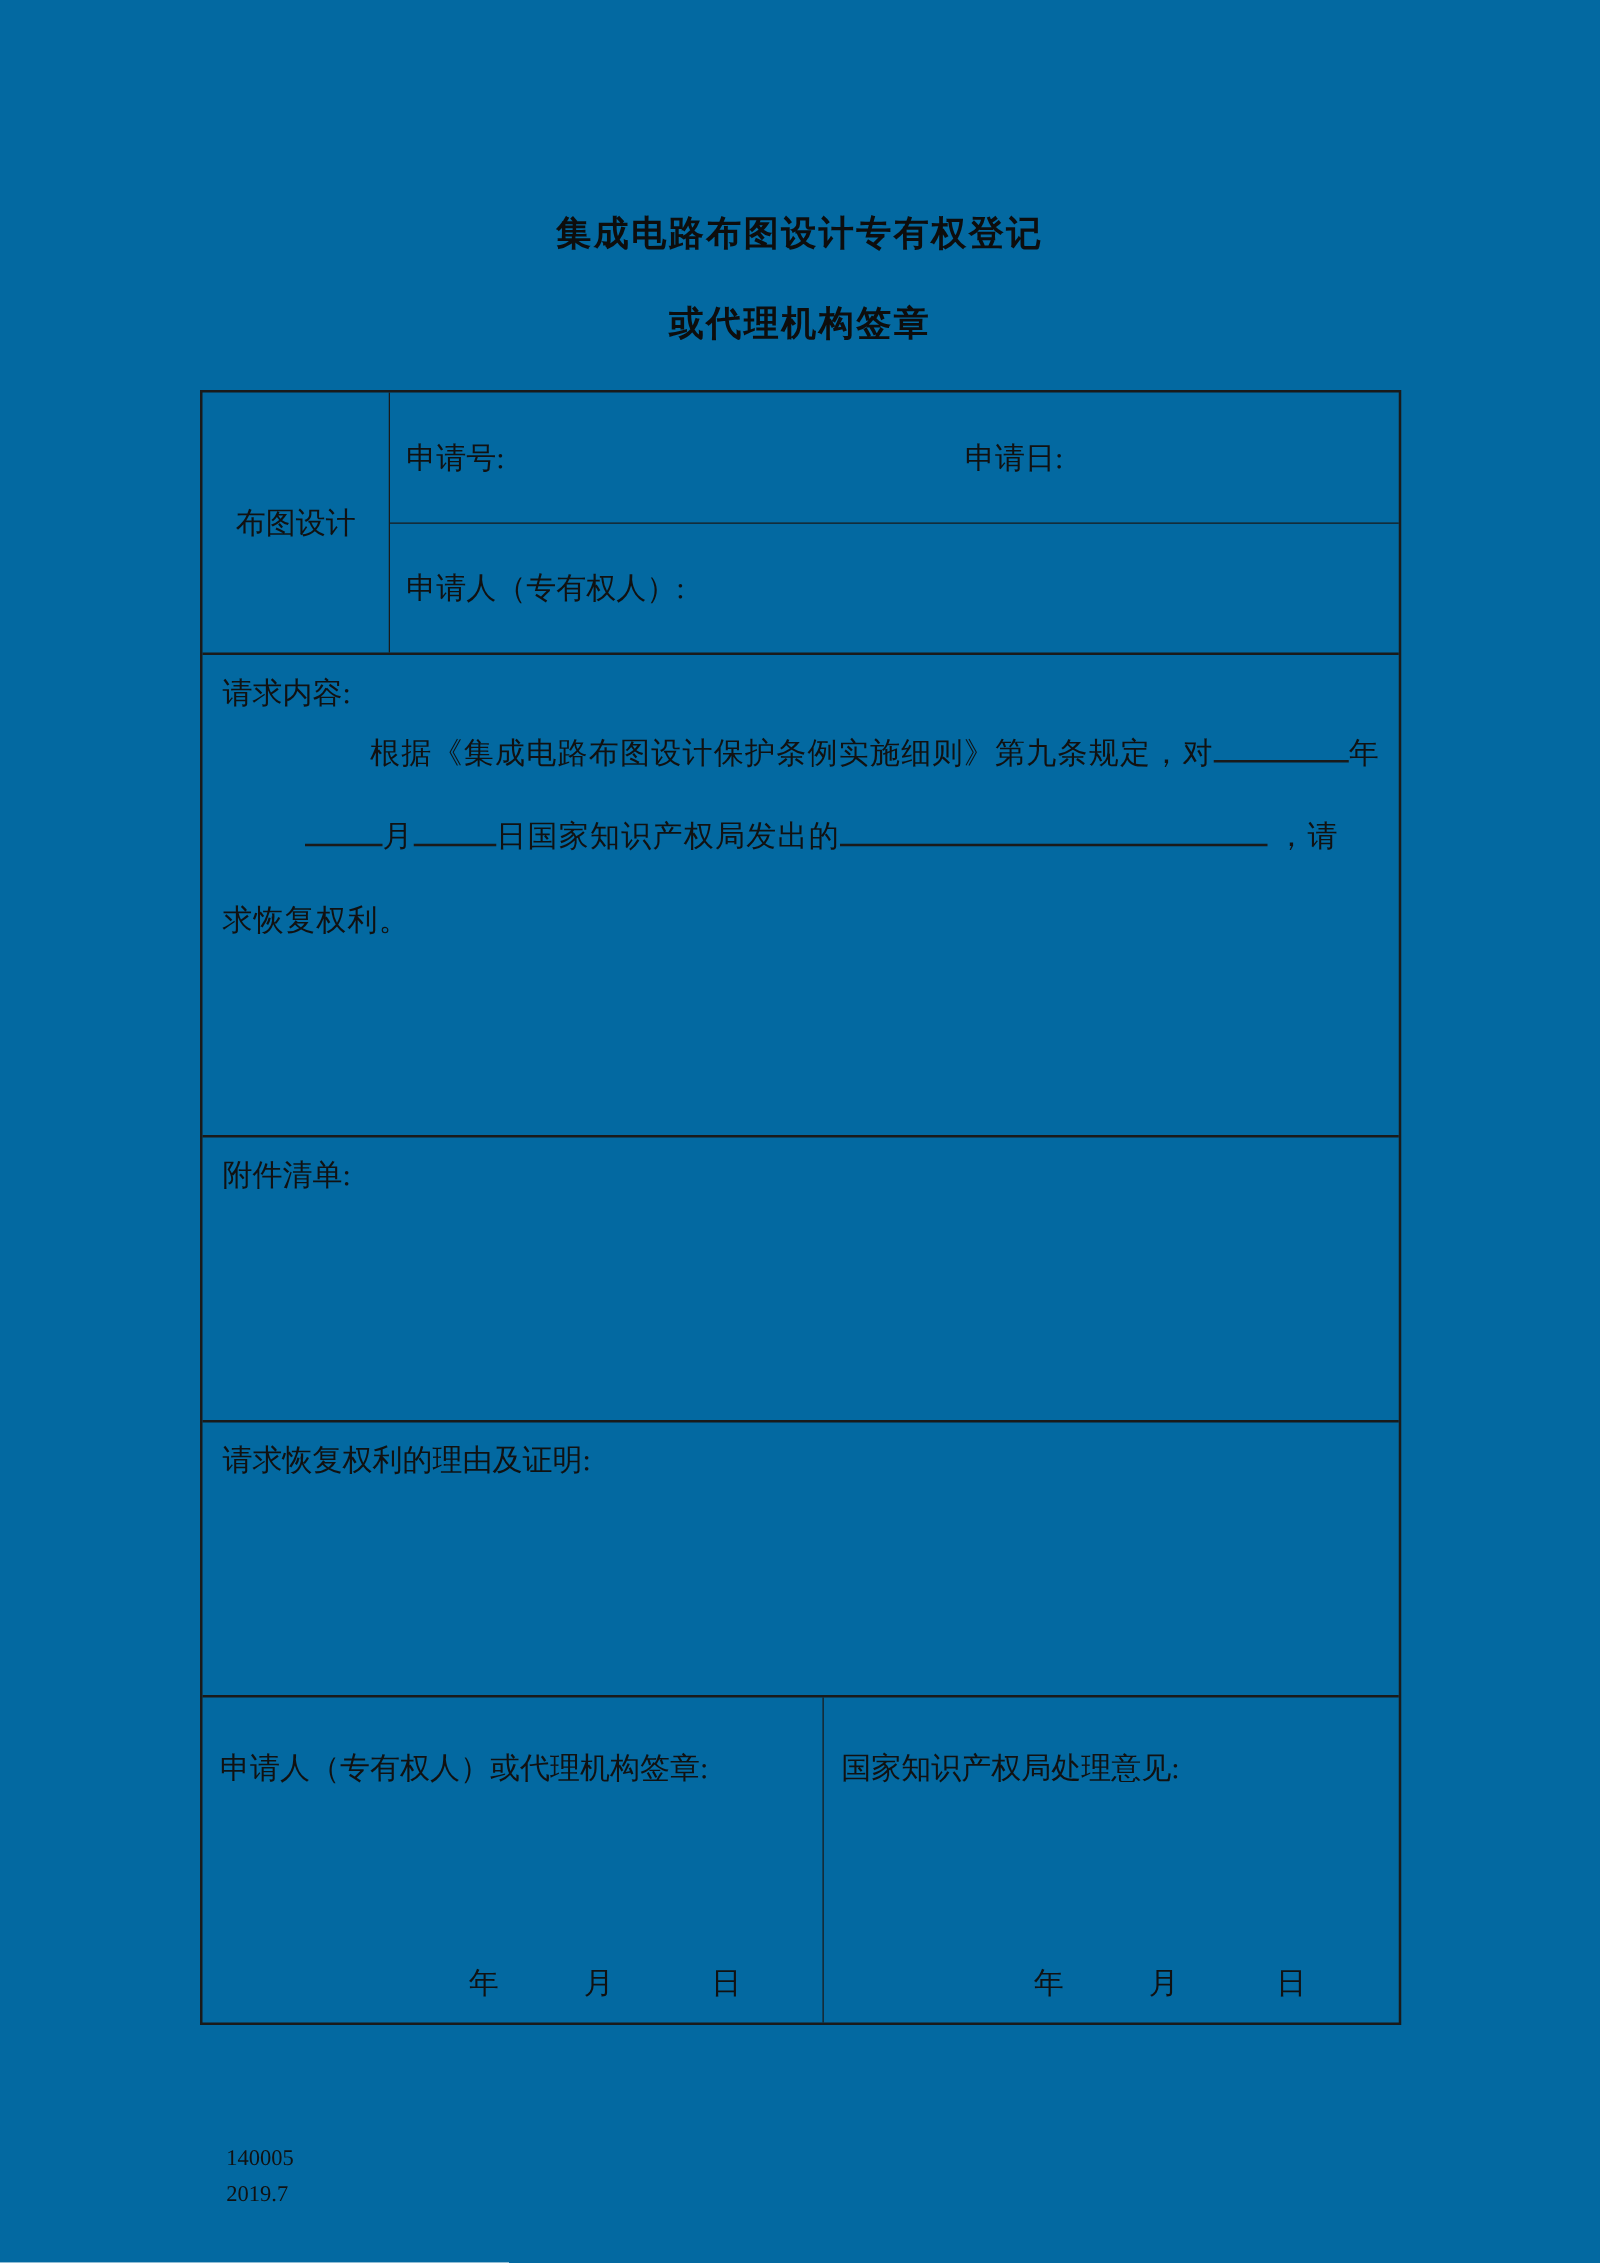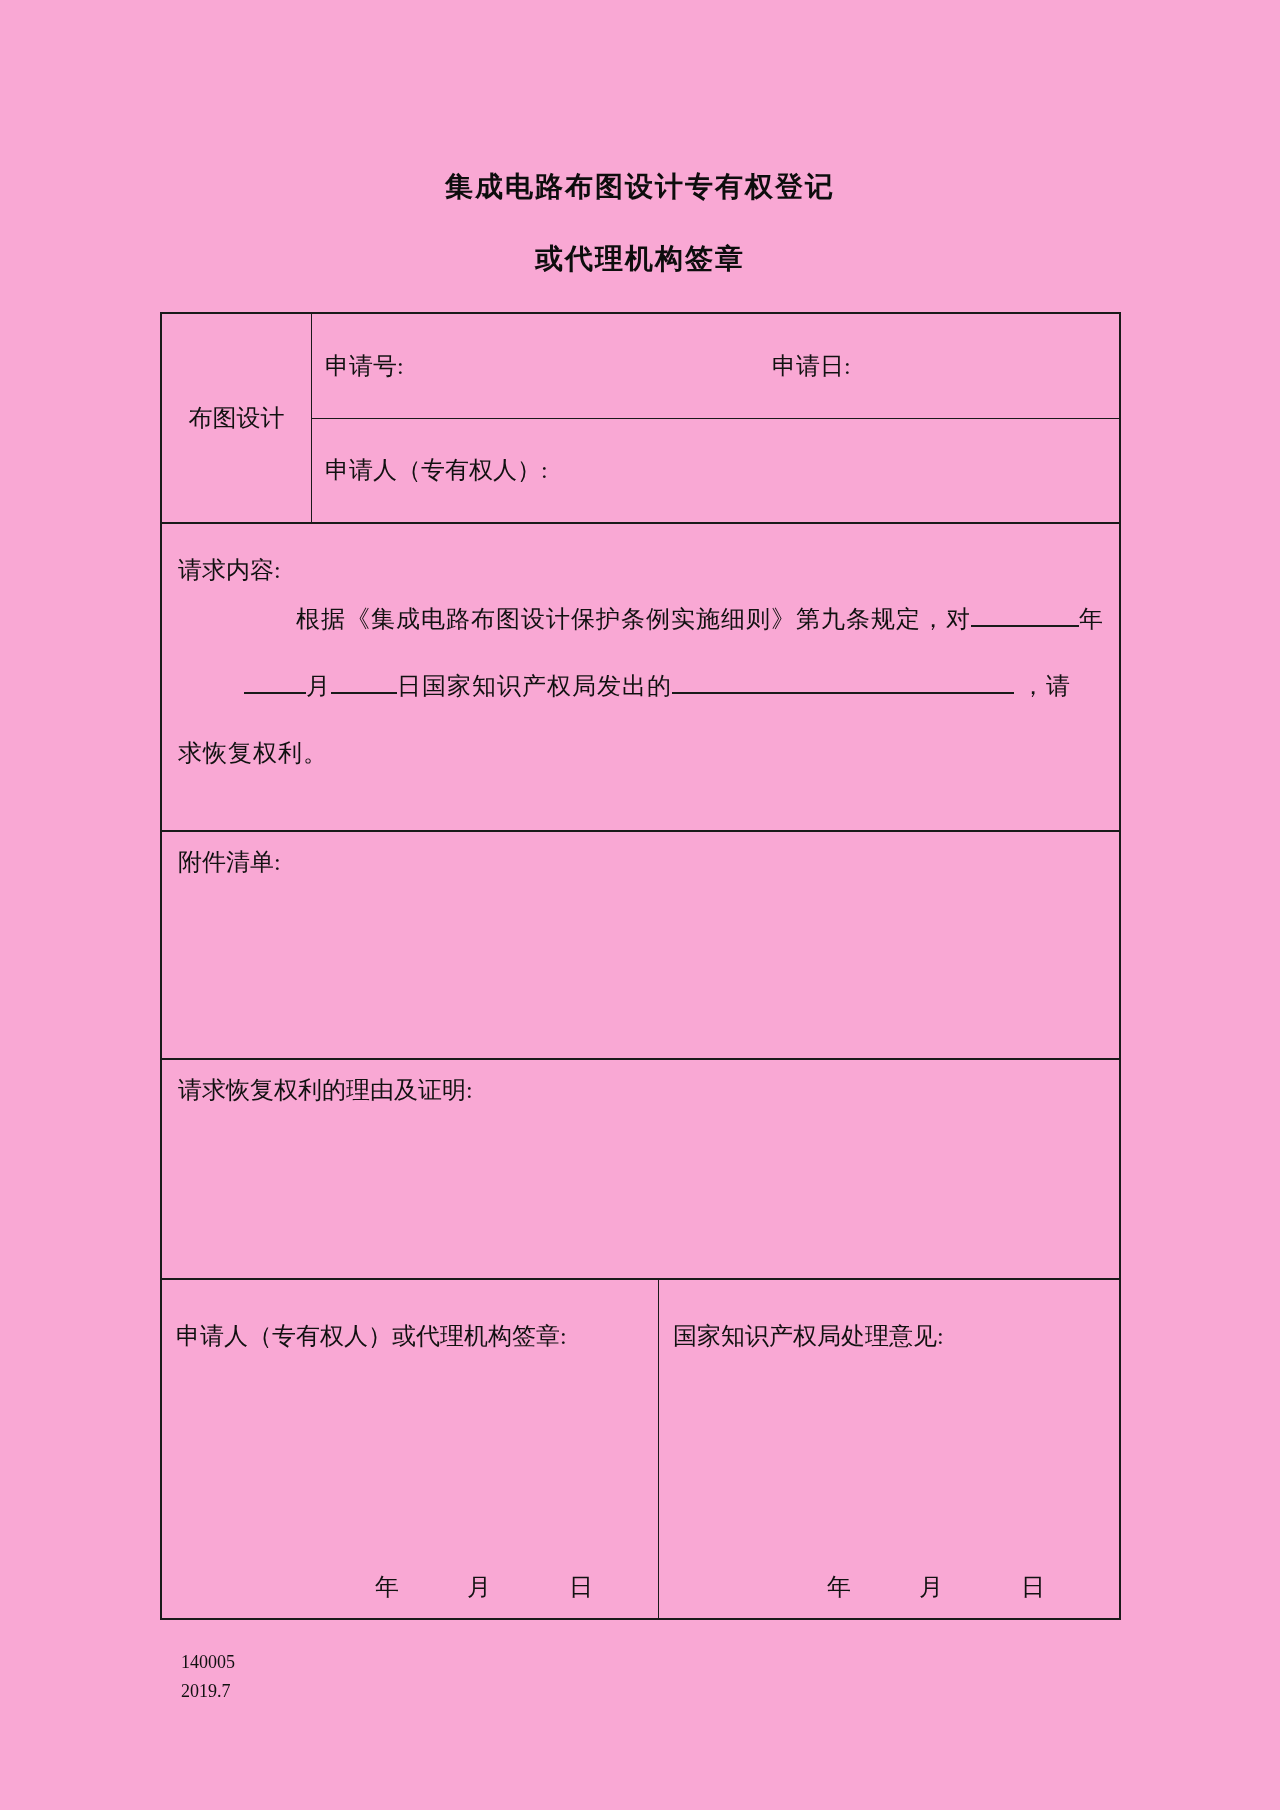--- a/index.html
+++ b/index.html
@@ -4,21 +4,21 @@
 <style>
   * { margin: 0; padding: 0; box-sizing: border-box; }
   html, body {
     width: 1280px; height: 1810px;
     background: #ffffff;
     font-family: "Liberation Serif", "DejaVu Serif", serif;
     color: #111111;
     position: relative;
     overflow: hidden;
   }
-  .page { position: absolute; inset: 0; width: 1280px; height: 1810px; background: #f9a8d4; }
+  .page { position: absolute; inset: 0; width: 1280px; height: 1810px; background: #0369a1; }
 
   .doc-title {
     position: absolute; left: 0; width: 1280px;
     text-align: center;
     font-family: "Liberation Sans", "DejaVu Sans", sans-serif;
     font-weight: 700;
     font-size: 28px;
     letter-spacing: 2px;
     color: #0d0d0d;
   }
@@ -41,21 +41,21 @@
     border-right: 1px solid #1a1a1a;
     display: flex; align-items: center; justify-content: center;
   }
   .header-rows { flex: 1; display: flex; flex-direction: column; }
   .header-row { flex: 1; display: flex; align-items: center; padding-left: 13px; position: relative; }
   .header-row + .header-row { border-top: 1px solid #1a1a1a; }
   .app-date-label { position: absolute; left: 460px; top: 50%; transform: translateY(-50%); }
 
   
   .section { border-top: 2px solid #1a1a1a; padding: 14px 16px 0 16px; flex: none; }
-  .section-request { height: 308px; padding-top: 30px; }
+  .section-request { height: 386px; padding-top: 14px; }
   .section-reason { height: 220px; }
   .section-attach { height: 228px; }
 
   .request-body { margin-top: 0; }
   .request-line { line-height: 67px; letter-spacing: 1px; white-space: nowrap; }
   .indent-first { text-indent: 118px; }
 
   .blank {
     display: inline-block;
     border-bottom: 2px solid #1a1a1a;
@@ -81,21 +81,21 @@
   .sign-cell-right { flex: 1; }
   .sign-label { padding-left: 14px; margin-top: 26px; }
   .date-row { white-space: nowrap; line-height: 30px; }
   .date-row-left { padding-left: 213px; }
   .date-row-right { padding-left: 168px; }
   .date-row .gap-a { display: inline-block; width: 68px; }
   .date-row .gap-b { display: inline-block; width: 78px; }
 
   
   .footer-codes {
-    position: absolute; left: 181px; top: 1648px;
+    position: absolute; left: 181px; top: 1712px;
     font-size: 18px; line-height: 29px;
     color: #111;
   }
 </style>
 </head>
 <body>
 
 <div class="page">
 
   <div class="doc-title title-1">集成电路布图设计专有权登记</div>

